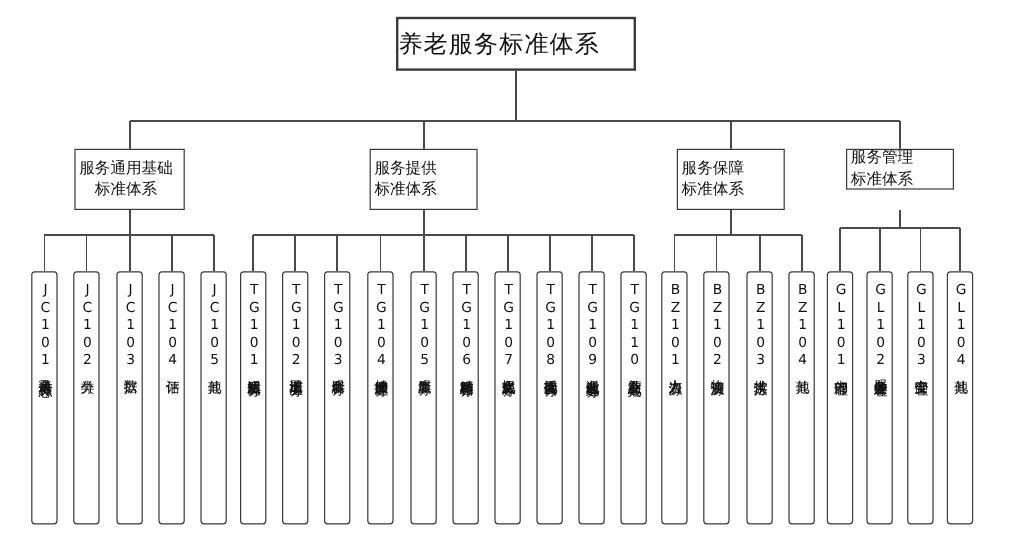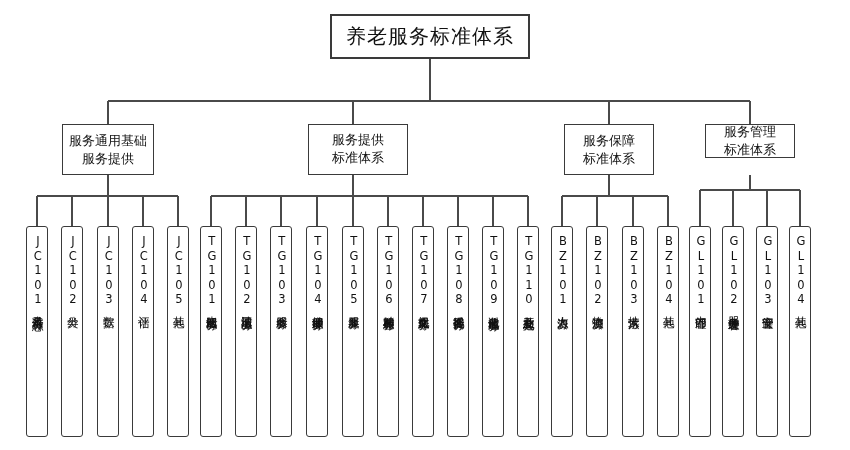--- a/index.html
+++ b/index.html
@@ -28,21 +28,20 @@
     pointer-events: none;
   }
   
   .node {
     position: absolute;
     box-sizing: border-box;
     background: #ffffff;
     border: 1.6px solid #3a3a3a;
     display: flex;
     align-items: center;
-    justify-content: center;
     text-align: center;
     color: #111111;
   }
   .node.root {
     border-width: 2px;
     font-size: 20px;
     letter-spacing: 1px;
     line-height: 1.15;
   }
   .node.level2 {
@@ -128,23 +127,23 @@
       <path d="M800,190 L800,226"></path>
     </g>
   </svg>
 
   <div class="node root" style="left:330px; top:14px; width:200px; height:45px;">
     <span class="label">养老服务标准体系</span>
   </div>
 
   <div class="node level2" style="left:62px; top:124px; width:92px; height:51px;">
     <span class="label">服务通用基础
-服务提供</span>
-  </div>
-  <div class="node level2" style="left:308px; top:124px; width:100px; height:51px;font-family:Liberation Mono, monospace;">
+标准体系</span>
+  </div>
+  <div class="node level2" style="left:308px; top:124px; width:90px; height:51px;">
     <span class="label">服务提供
 标准体系</span>
   </div>
   <div class="node level2" style="left:564px; top:124px; width:90px; height:51px;">
     <span class="label">服务保障
 标准体系</span>
   </div>
   <div class="node level2" style="left:705px; top:124px; width:90px; height:34px;">
     <span class="label">服务管理
 标准体系</span>

